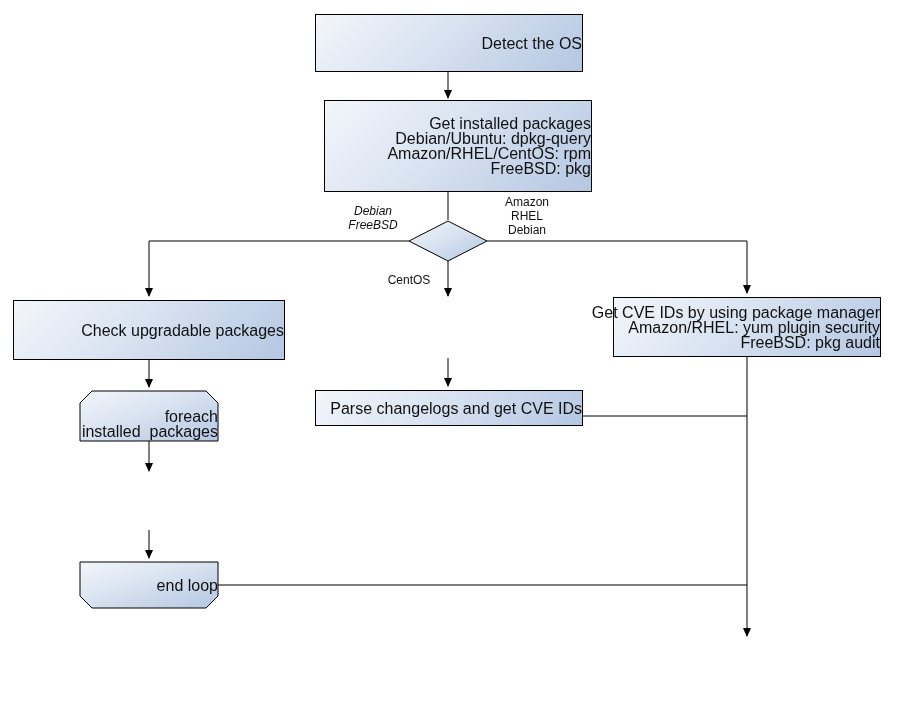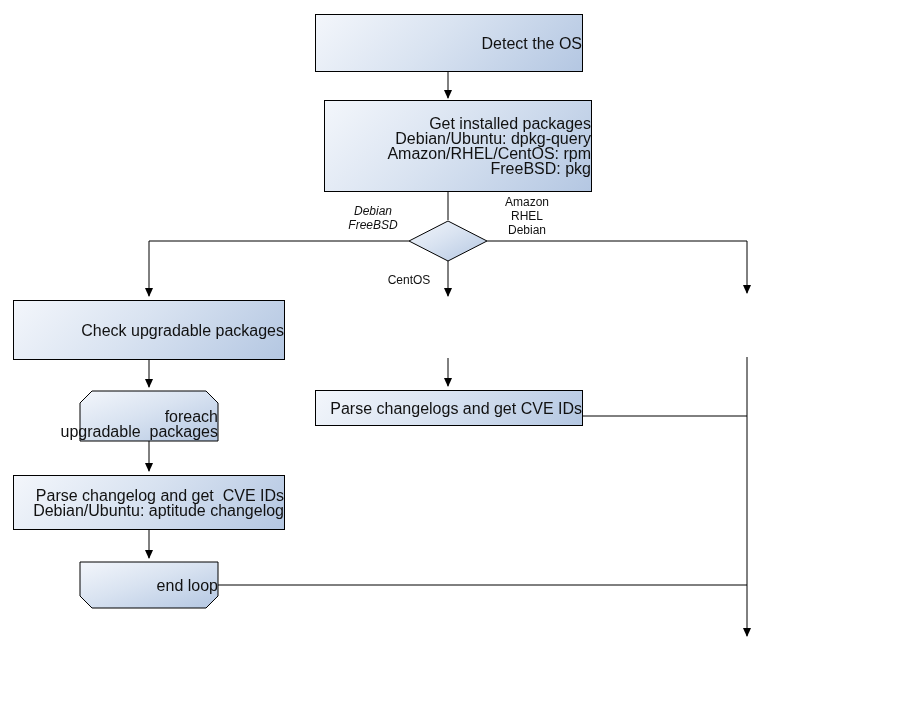--- a/index.html
+++ b/index.html
@@ -101,37 +101,38 @@
     <div class="tline">Amazon/RHEL/CentOS: rpm</div>
     <div class="tline">FreeBSD: pkg</div>
   </div>
 
   <div class="node" style="left:13px; top:300px; width:272px; height:60px;">
     <div class="tline">Check upgradable packages</div>
   </div>
 
   <div class="node naked" style="left:80px; top:391px; width:138px; height:66px;">
     <div class="tline">foreach</div>
-    <div class="tline">upgradable  packages</div>
+    <div class="tline">installed  packages</div>
   </div>
 
-  <div class="node" style="left:13px; top:475px; width:272px; height:55px;">
-    <div class="tline">Parse changelog and get  CVE IDs</div>
-    <div class="tline">Debian/Ubuntu: aptitude changelog</div>
-  </div>
 
   <div class="node naked" style="left:80px; top:562px; width:138px; height:46px;border-radius:16px;">
     <div class="tline">end loop</div>
   </div>
 
 
   <div class="node" style="left:315px; top:390px; width:268px; height:36px;">
     <div class="tline">Parse changelogs and get CVE IDs</div>
   </div>
 
+  <div class="node" style="left:613px; top:297px; width:268px; height:60px;">
+    <div class="tline">Get CVE IDs by using package manager</div>
+    <div class="tline">Amazon/RHEL: yum plugin security</div>
+    <div class="tline">FreeBSD: pkg audit</div>
+  </div>
 
 
   <div class="edge-label" style="left:345px; top:204px; width:56px;font-style:italic;">
     <div class="tline">Debian</div>
     <div class="tline">FreeBSD</div>
   </div>
 
   <div class="edge-label" style="left:495px; top:195px; width:64px;">
     <div class="tline">Amazon</div>
     <div class="tline">RHEL</div>

